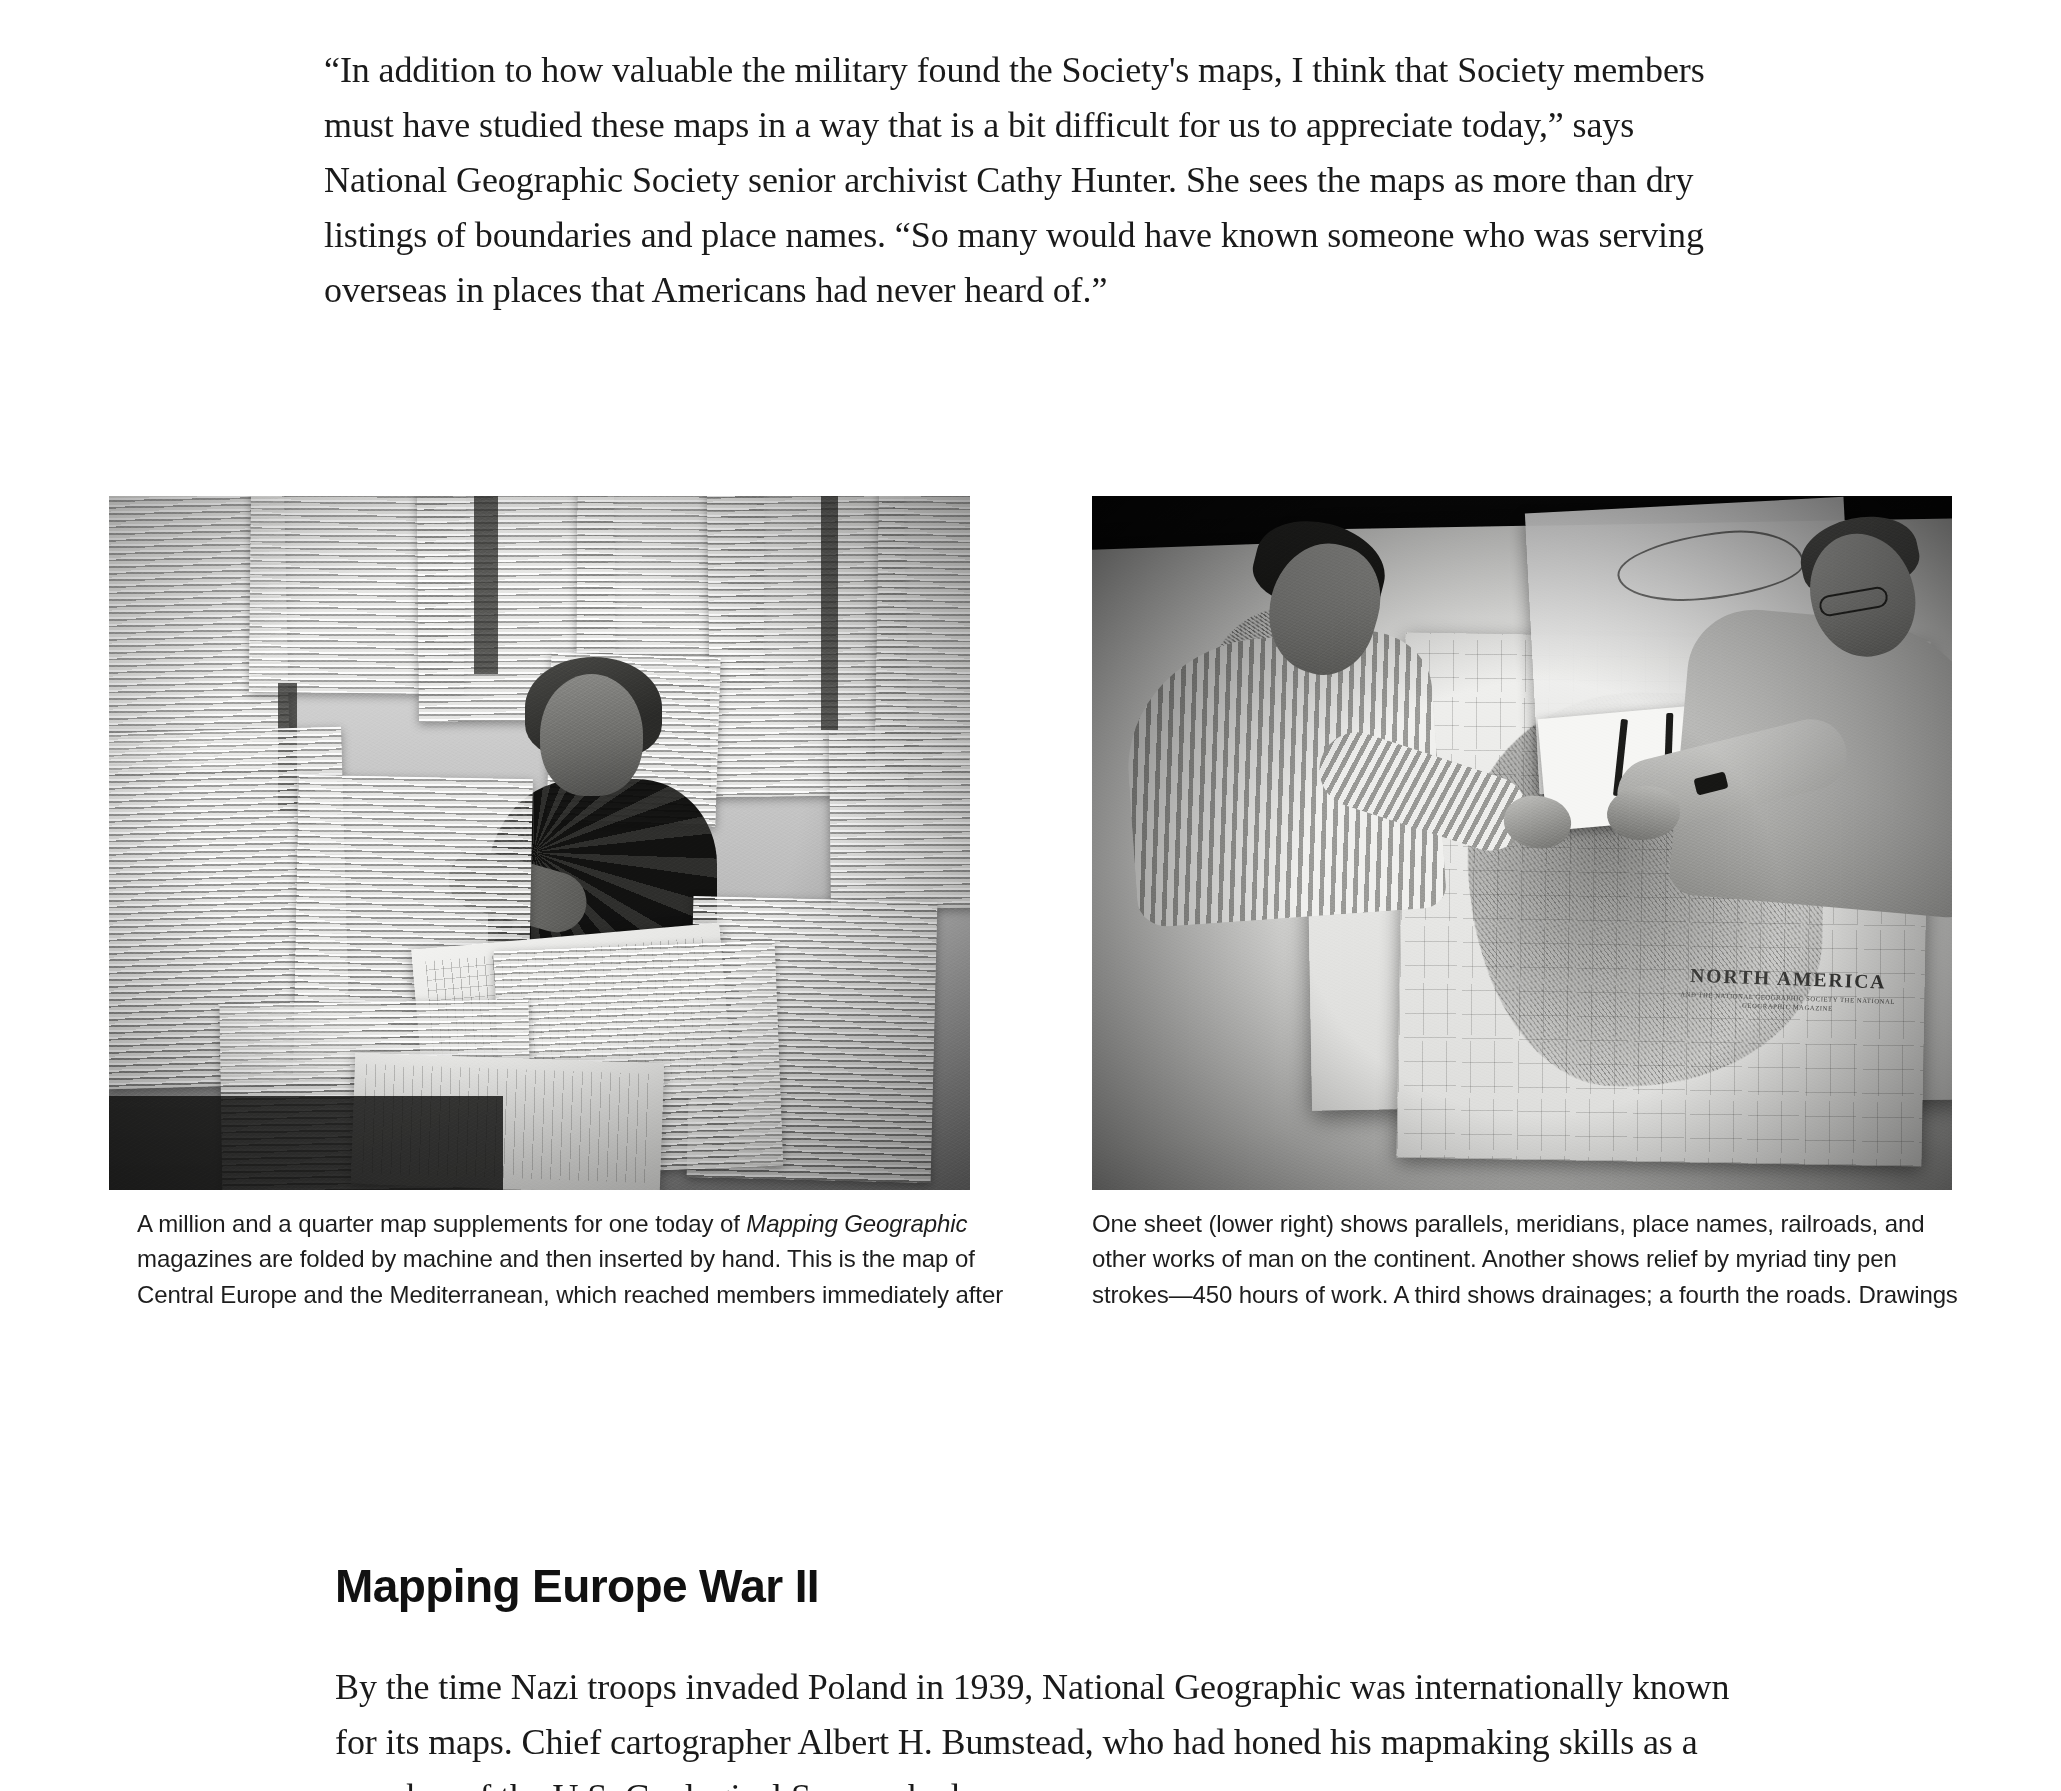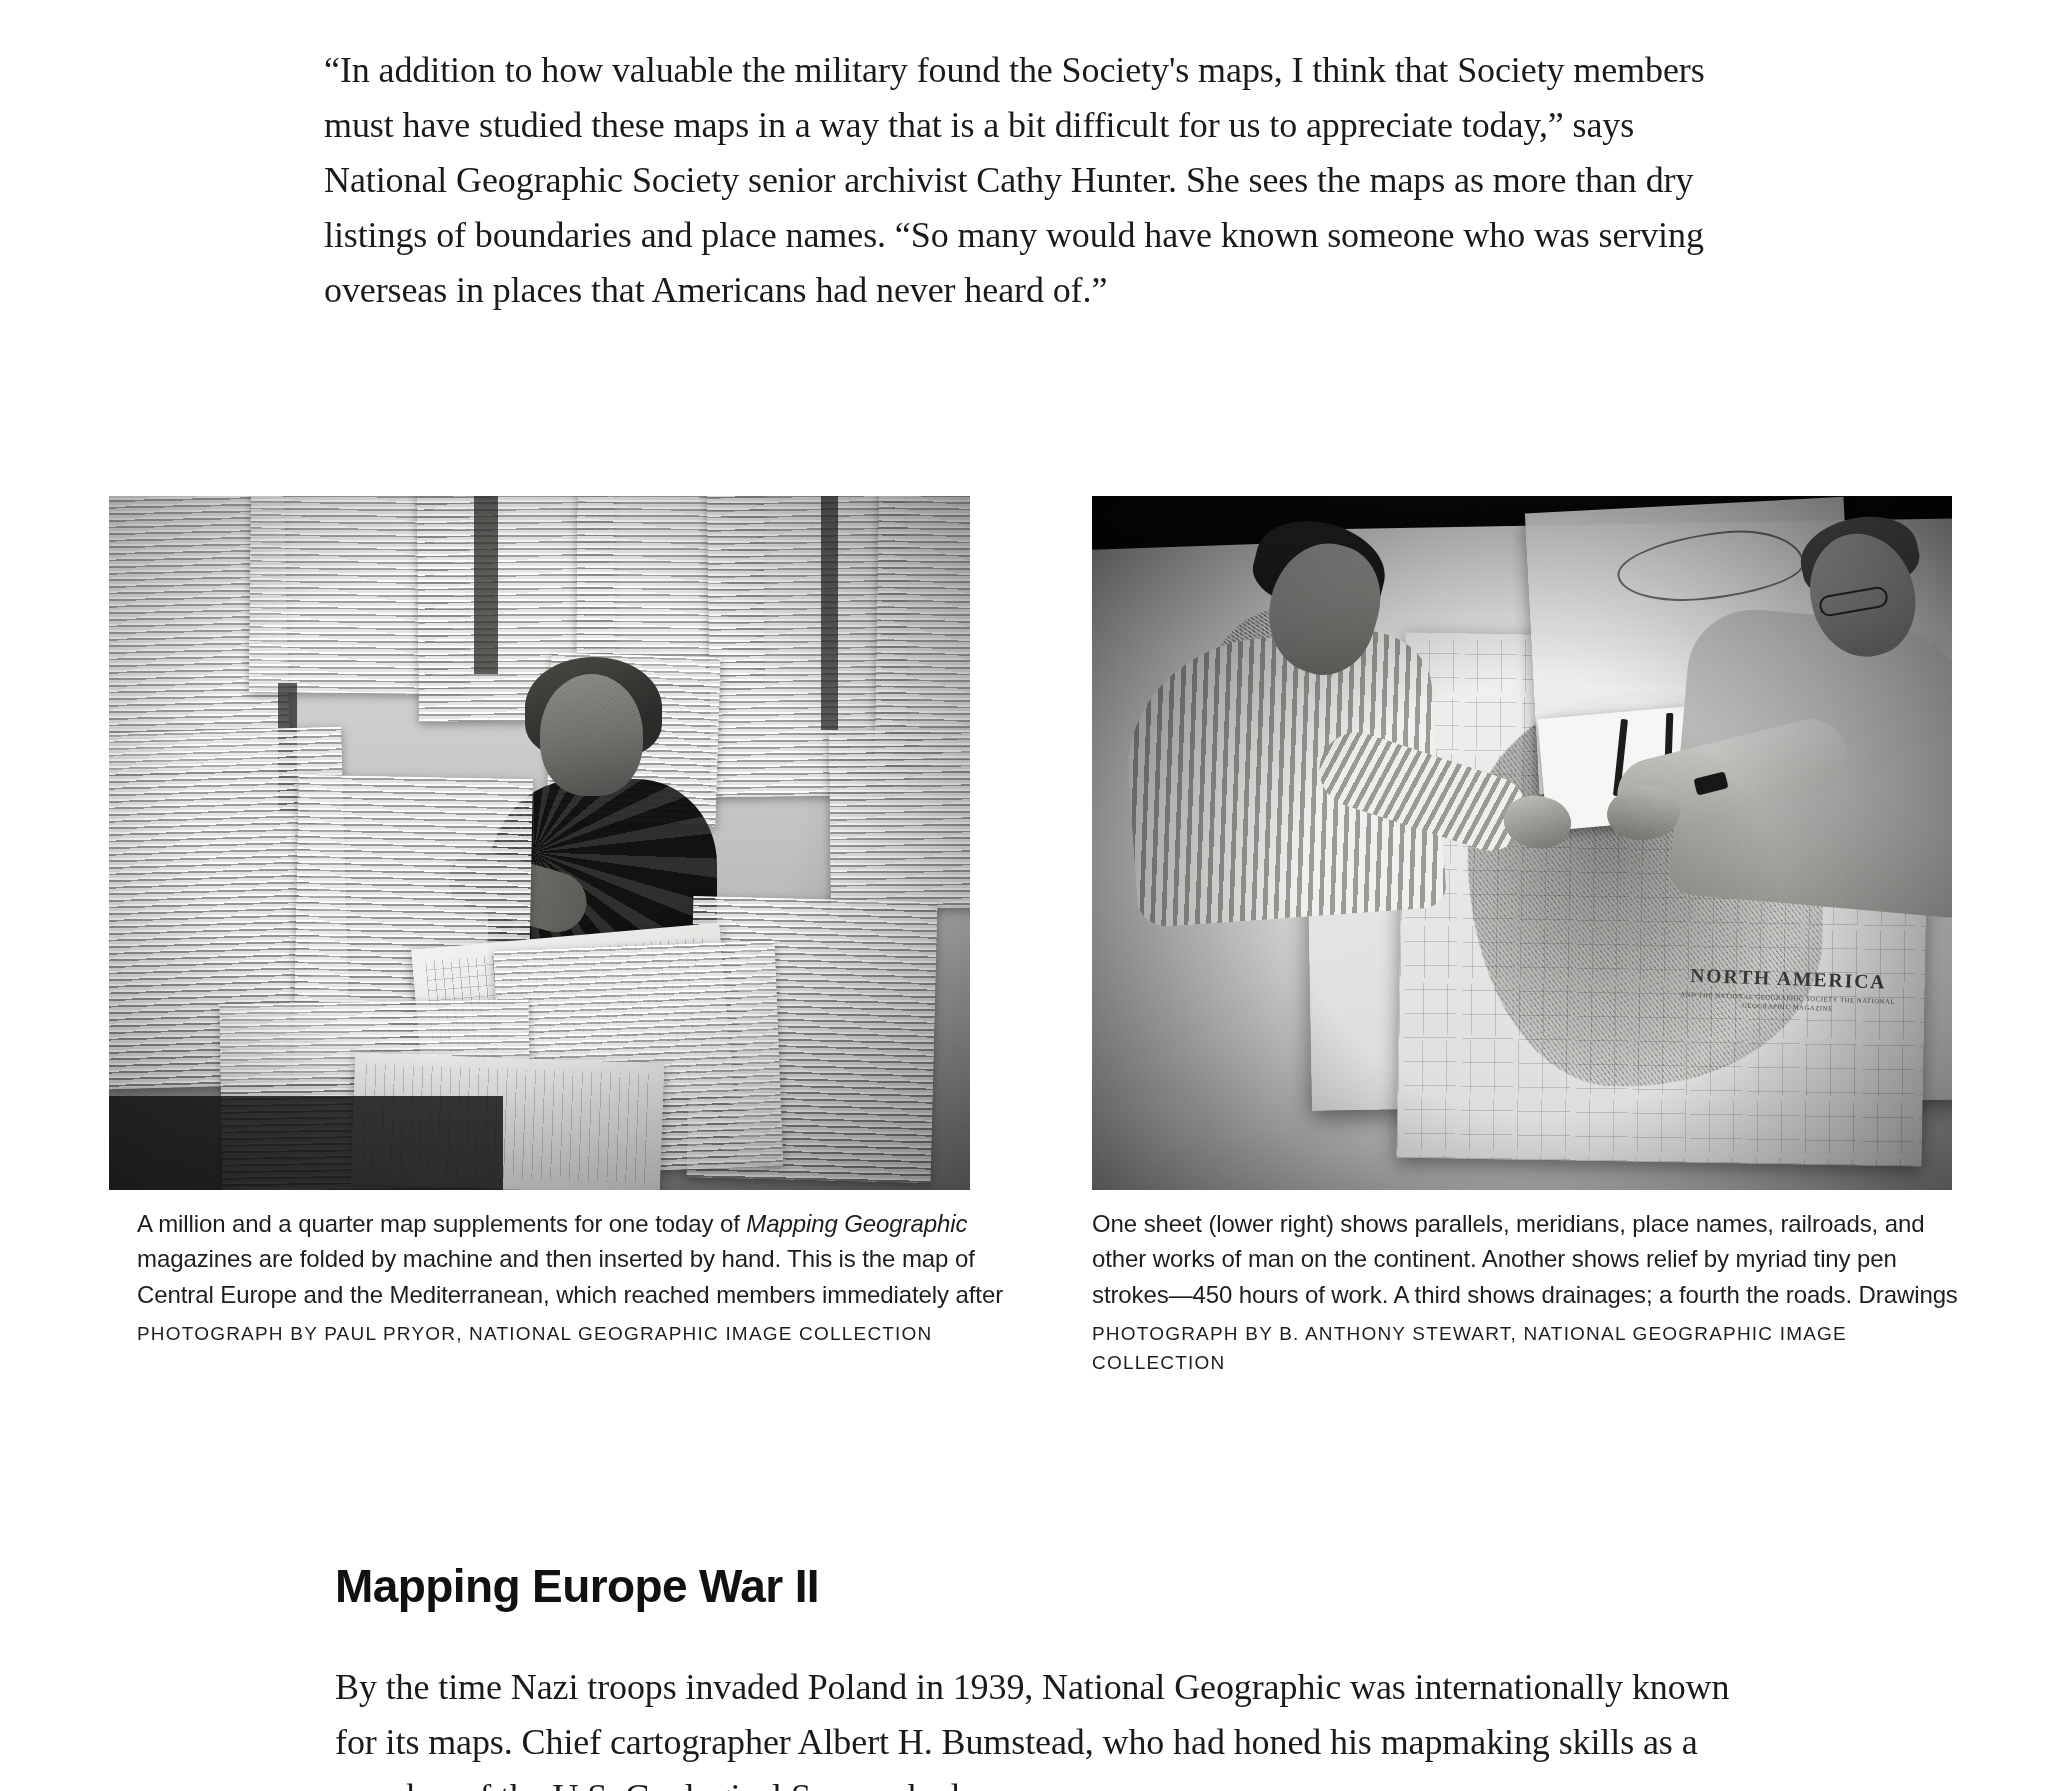--- a/index.html
+++ b/index.html
@@ -487,26 +487,24 @@
       <div class="p2-grain"></div>
       <div class="p2-vig"></div>
     </div>
   </figure>
 </div>
 
 <div class="caption-row">
 
   <div class="caption-col left">
     <p class="caption-body"><span>A million and a quarter map supplements for one today of </span><em>Mapping Geographic</em><span> magazines are folded by machine and then inserted by hand. This is the map of Central Europe and the Mediterranean, which reached members immediately after the outbreak of the war.</span></p>
-    <p class="caption-credit">Photograph by Paul Pryor, National Geographic Image Collection</p>
   </div>
 
   <div class="caption-col right">
     <p class="caption-body"><span>One sheet (lower right) shows parallels, meridians, place names, railroads, and other works of man on the continent. Another shows relief by myriad tiny pen strokes—450 hours of work. A third shows drainages; a fourth the roads. Drawings are made in sections so</span></p>
-    <p class="caption-credit">Photograph by B. Anthony Stewart, National Geographic Image Collection</p>
   </div>
 </div>
 
 <h2 class="section-heading">Mapping Europe War II</h2>
 
 <section class="closing-block">
   <p class="closing-text">By the time Nazi troops invaded Poland in 1939, National Geographic was internationally known for its maps. Chief cartographer Albert H. Bumstead, who had honed his mapmaking skills as a member of the U.S. Geological Survey, had</p>
 </section>
 
 

